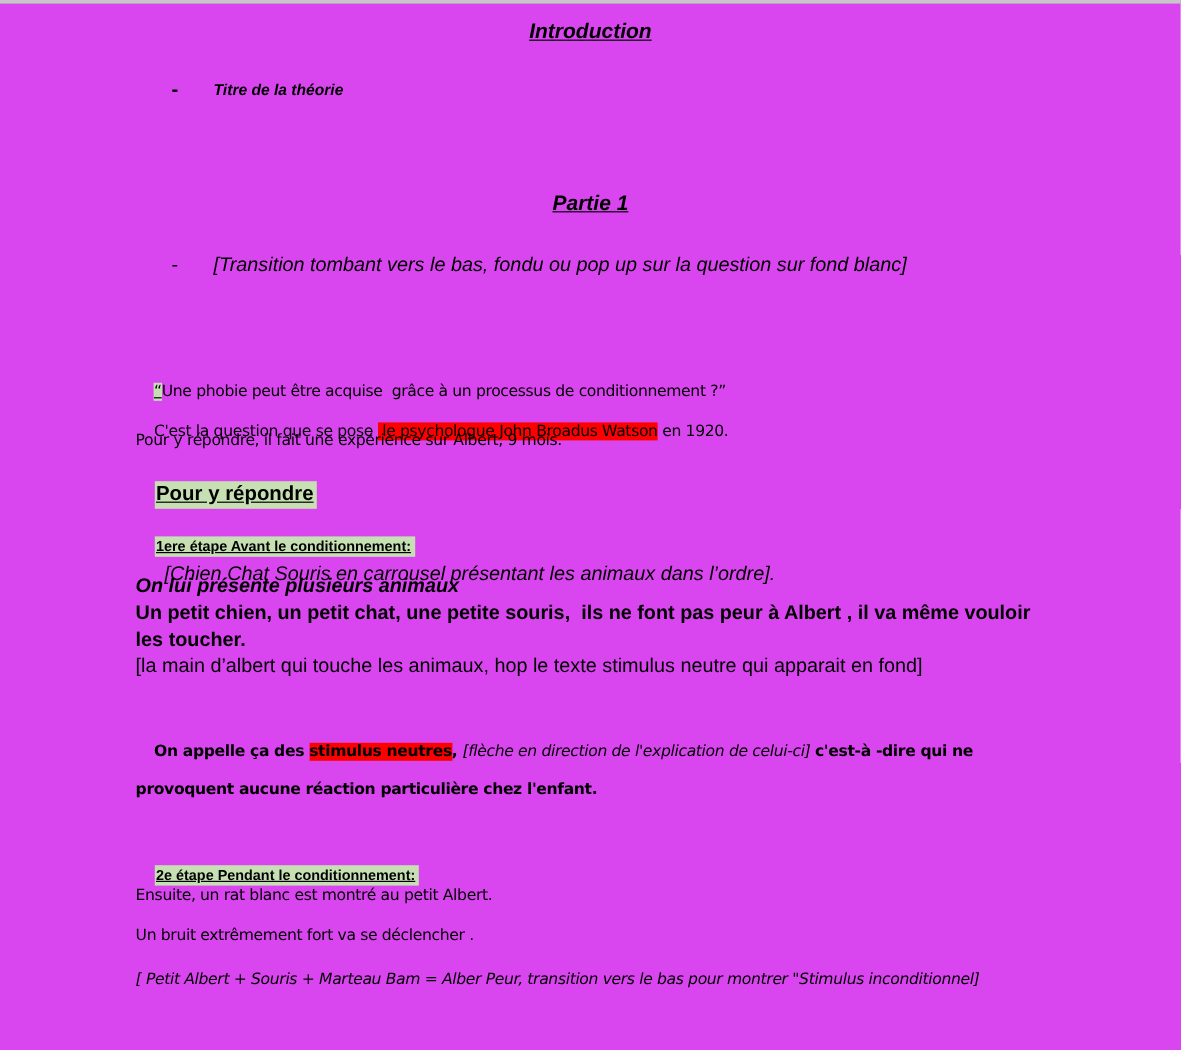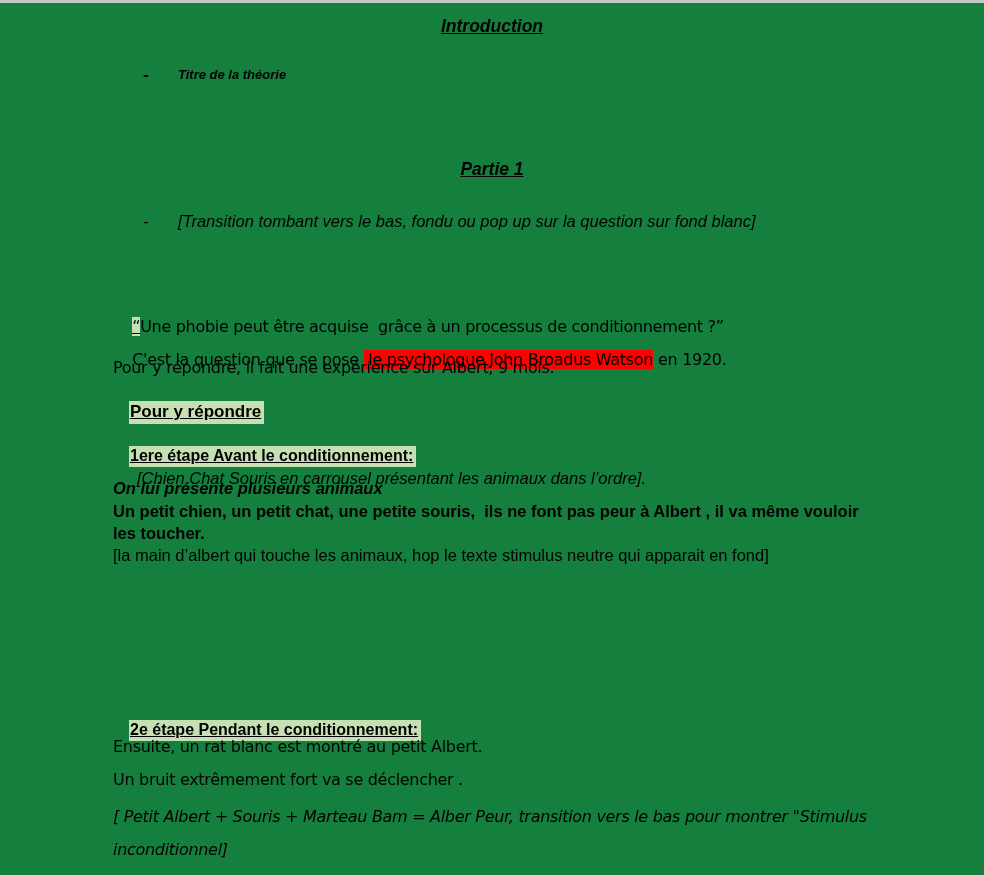--- a/index.html
+++ b/index.html
@@ -1,35 +1,35 @@
 <!DOCTYPE html>
 <html style="--hl-green: #c6e0b4; --hl-red: #ff0000;"><head>
 <meta charset="utf-8">
 <style>
   * { margin: 0; padding: 0; box-sizing: border-box; }
   html, body { background: #ffffff; }
   #page {
     position: relative;
     width: 984px;
     height: 875px;
-    background: #15803d;
+    background: #d946ef;
     overflow: hidden;
     color: #000000;
   }
   #top-border {
     position: absolute;
     top: 0; left: 0;
     width: 100%;
     height: 3px;
     background: #c6c6c6;
   }
   .blk { position: absolute; white-space: pre-wrap; }
 
   
-  .comic  { font-family: "DejaVu Sans", sans-serif; font-size: 16px; line-height: 26px; letter-spacing: -0.3px; }
+  .comic  { font-family: "DejaVu Sans", sans-serif; font-size: 13px; line-height: 26px; letter-spacing: -0.3px; }
   .arial  { font-family: "Liberation Sans", sans-serif; font-size: 16.5px; line-height: 21px; }
 
   .center-title {
     left: 0; width: 100%;
     text-align: center;
     font-family: "Liberation Sans", sans-serif;
     font-size: 17.5px;
     font-weight: bold;
     font-style: italic;
     text-decoration: underline;
@@ -38,21 +38,21 @@
   .bullet-dash { width: 35px; flex: 0 0 35px; }
   .bold   { font-weight: bold; }
   .italic { font-style: italic; }
   .underline { text-decoration: underline; }
 
   .hl-green { background: var(--hl-green); }
   .hl-red   { background: var(--hl-red); }
 
   .section-header {
     font-family: "Liberation Sans", sans-serif;
-    font-size: 16px;
+    font-size: 12px;
     font-weight: bold;
     text-decoration: underline;
     display: inline-block;
     padding: 1px 3px 2px 1px;
   }
   .q-line4 {
     font-family: "Liberation Sans", sans-serif;
     font-size: 17px;
     font-weight: bold;
     text-decoration: underline;
@@ -95,20 +95,23 @@
   </div>
 
   <div class="blk" style="top:428px; left:113px;">
     <span class="section-header hl-green">1ere étape Avant le conditionnement:</span>
   </div>
   <div class="blk arial italic" style="top:468px; left:113px;margin-left:24px;">[Chien Chat Souris en carrousel présentant les animaux dans l’ordre].</div>
   <div class="blk arial bold" style="top:478px; left:113px;font-style:italic;">On lui présente plusieurs animaux</div>
   <div class="blk arial bold wrap2" style="top:500px; left:113px; line-height:22px;">Un petit chien, un petit chat, une petite souris,  ils ne font pas peur à Albert , il va même vouloir les toucher.</div>
   <div class="blk arial" style="top:545px; left:113px;">[la main d’albert qui touche les animaux, hop le texte stimulus neutre qui apparait en fond]</div>
 
+  <div class="blk comic stim" style="top:579px; left:113px;">
+    <span class="bold">On appelle ça des </span><span class="bold hl-red">stimulus neutres</span><span class="bold">, </span><span class="italic">[flèche en direction de l'explication de celui-ci] </span><span class="bold">c'est-à -dire qui ne provoquent aucune réaction particulière chez l'enfant.</span>
+  </div>
 
   <div class="blk" style="top:702px; left:113px;">
     <span class="section-header hl-green">2e étape Pendant le conditionnement:</span>
   </div>
   <div class="blk comic" style="top:767px; left:113px;">Un bruit extrêmement fort va se déclencher .</div>
   <div class="blk comic" style="top:734px; left:113px;">Ensuite, un rat blanc est montré au petit Albert.</div>
   <div class="blk comic italic dir2" style="top:800px; left:113px;">[ Petit Albert + Souris + Marteau Bam = Alber Peur, transition vers le bas pour montrer "Stimulus inconditionnel]</div>
 </div>
 
 </body></html>

